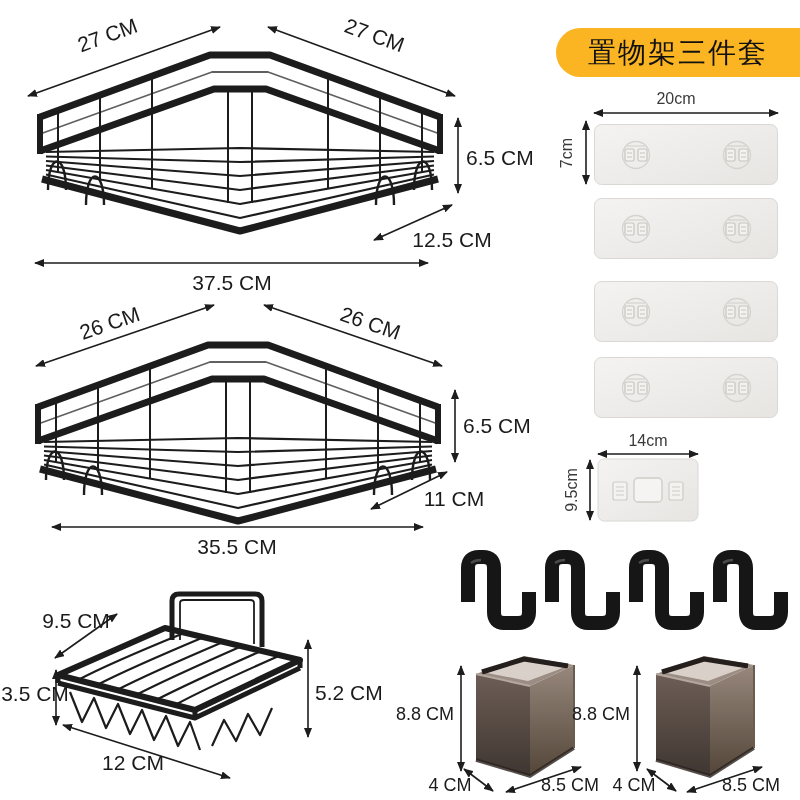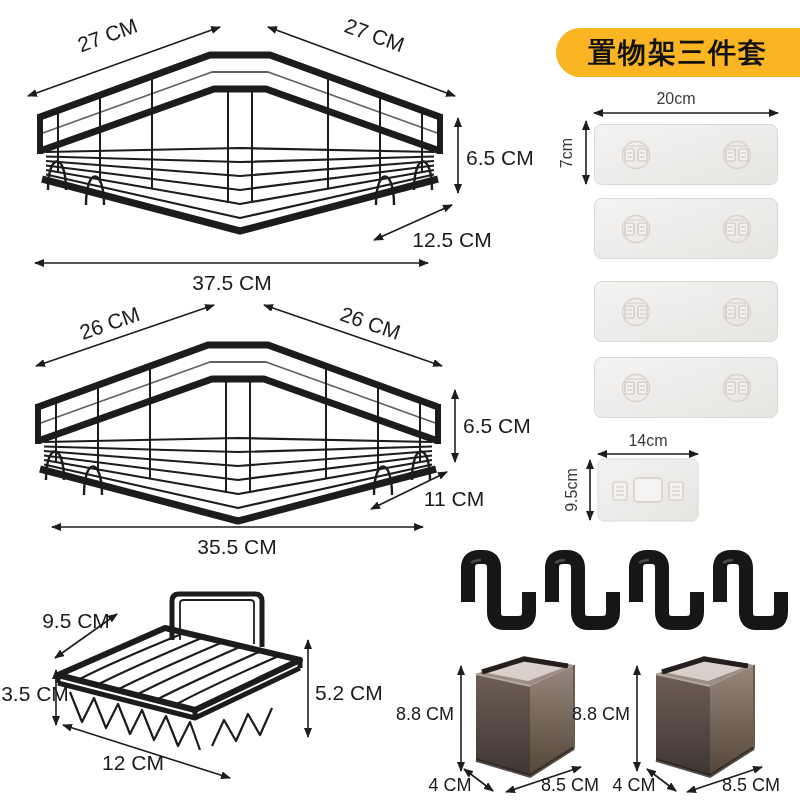--- a/index.html
+++ b/index.html
@@ -1,20 +1,20 @@
 <!DOCTYPE html>
 <html><head>
 <meta charset="utf-8">
 <style>
   html,body{margin:0;padding:0;background:#ffffff;}
   .page{position:relative;width:800px;height:800px;background:#ffffff;overflow:hidden;
         font-family:"Liberation Sans",sans-serif;}
   .badge{position:absolute;left:556px;top:28px;width:244px;height:49px;
          border-radius:25px 0 0 25px;display:flex;align-items:center;justify-content:center;
-         font-size:28px;font-weight:700;color:#111;letter-spacing:2px;}
+         font-size:28px;font-weight:400;color:#111;letter-spacing:2px;}
   svg{position:absolute;left:0;top:0;}
   svg text{fill:#1b1b1b;font-family:"Liberation Sans",sans-serif;}
   .t{font-size:21px;}
   .ts{font-size:16px;fill:#3a3a3a;}
   .tc{font-size:18px;}
   .dim{stroke:#1d1d1d;stroke-width:1.6;fill:none;}
 </style>
 </head>
 <body>
 

